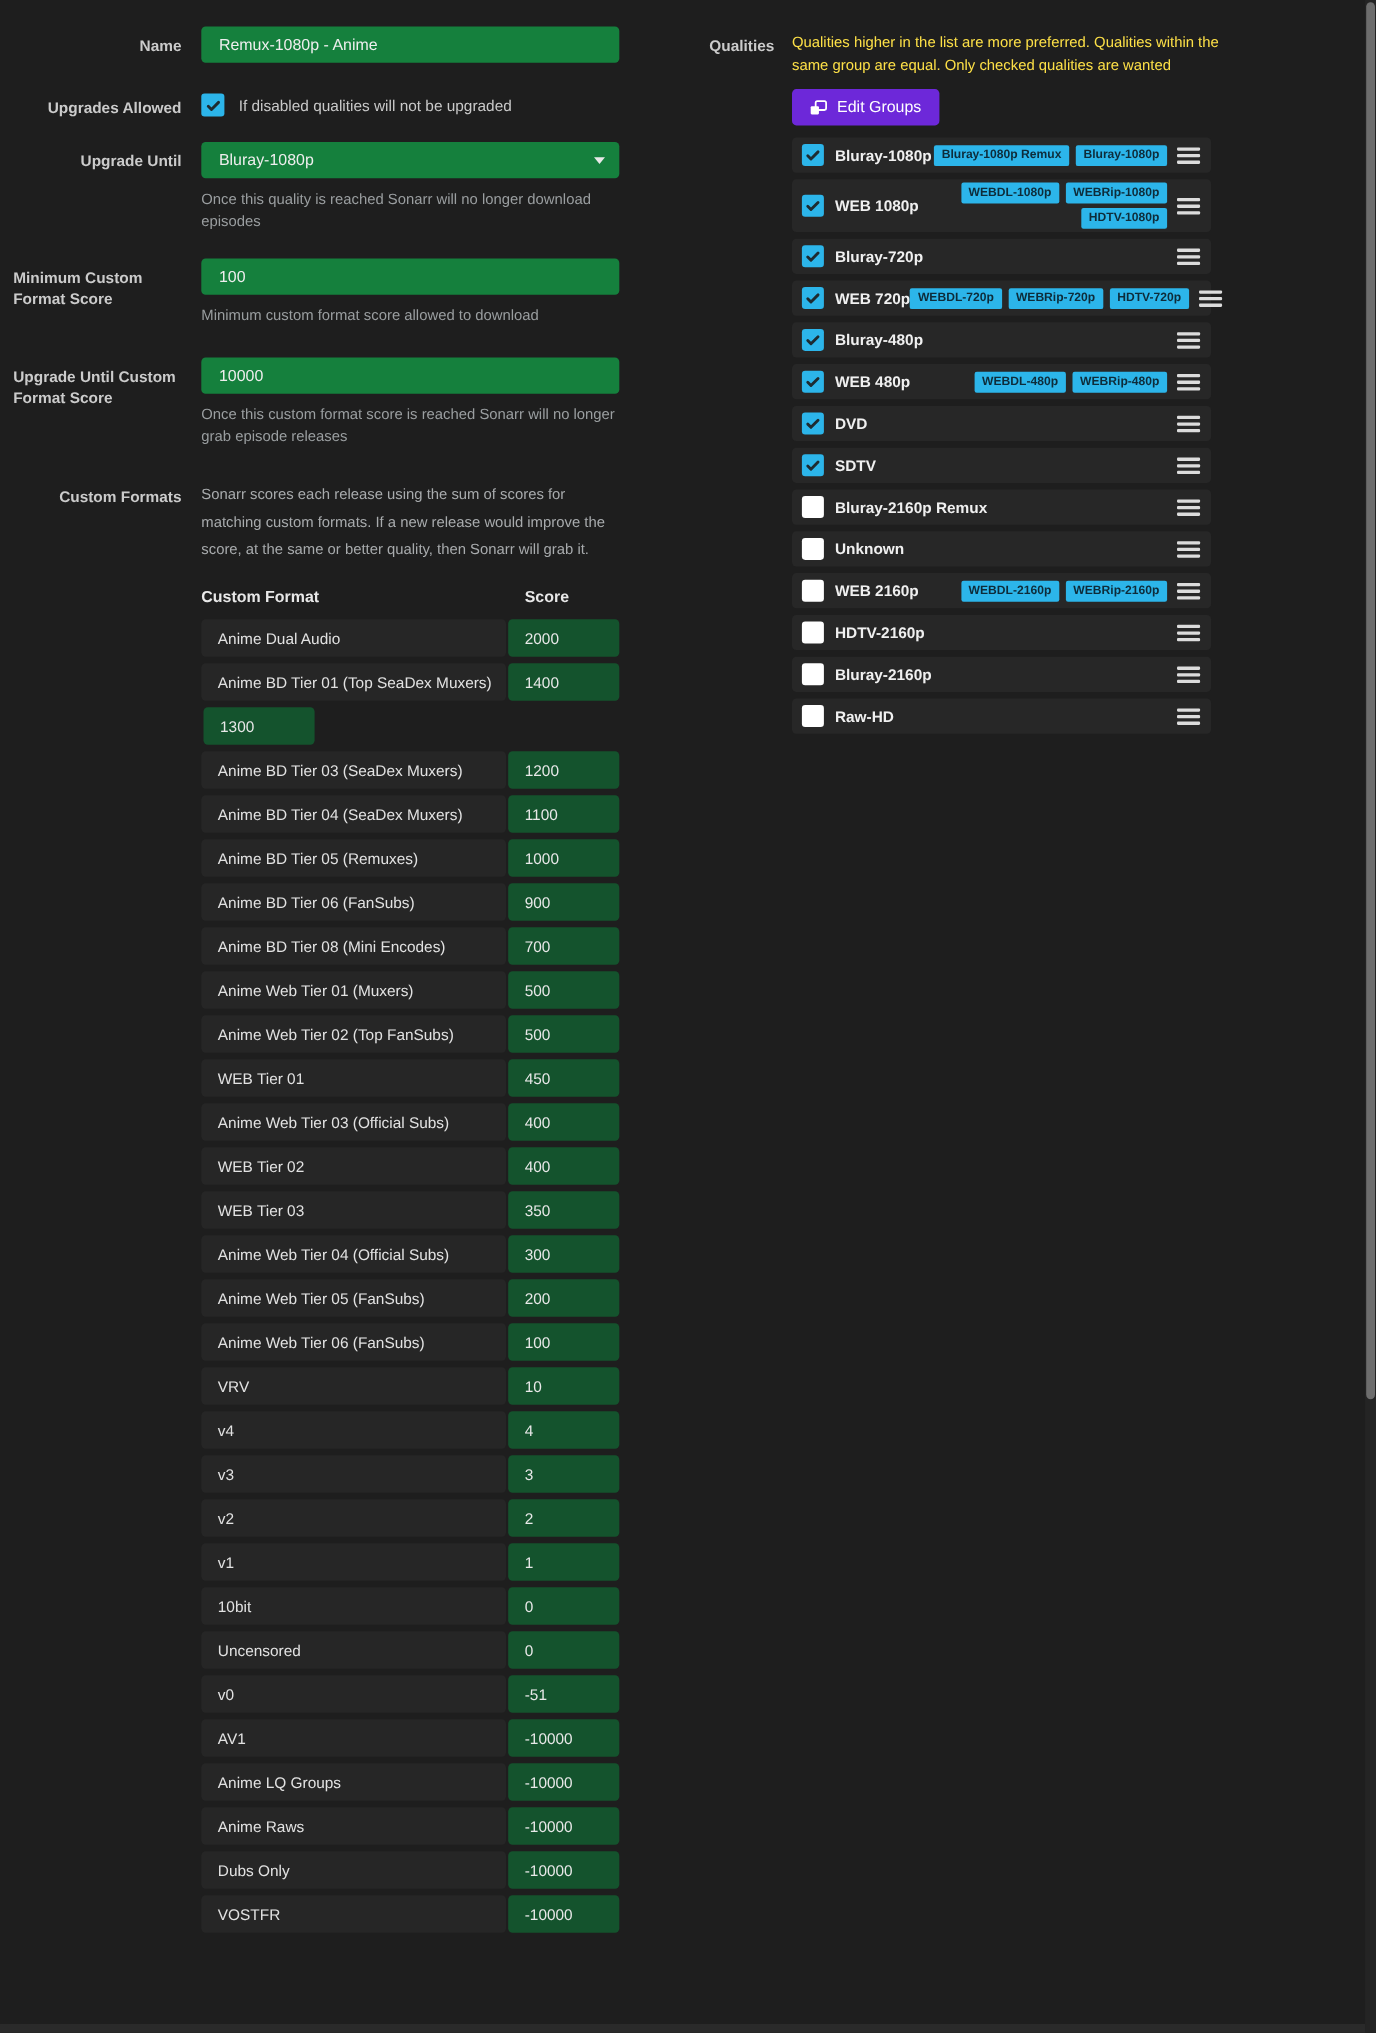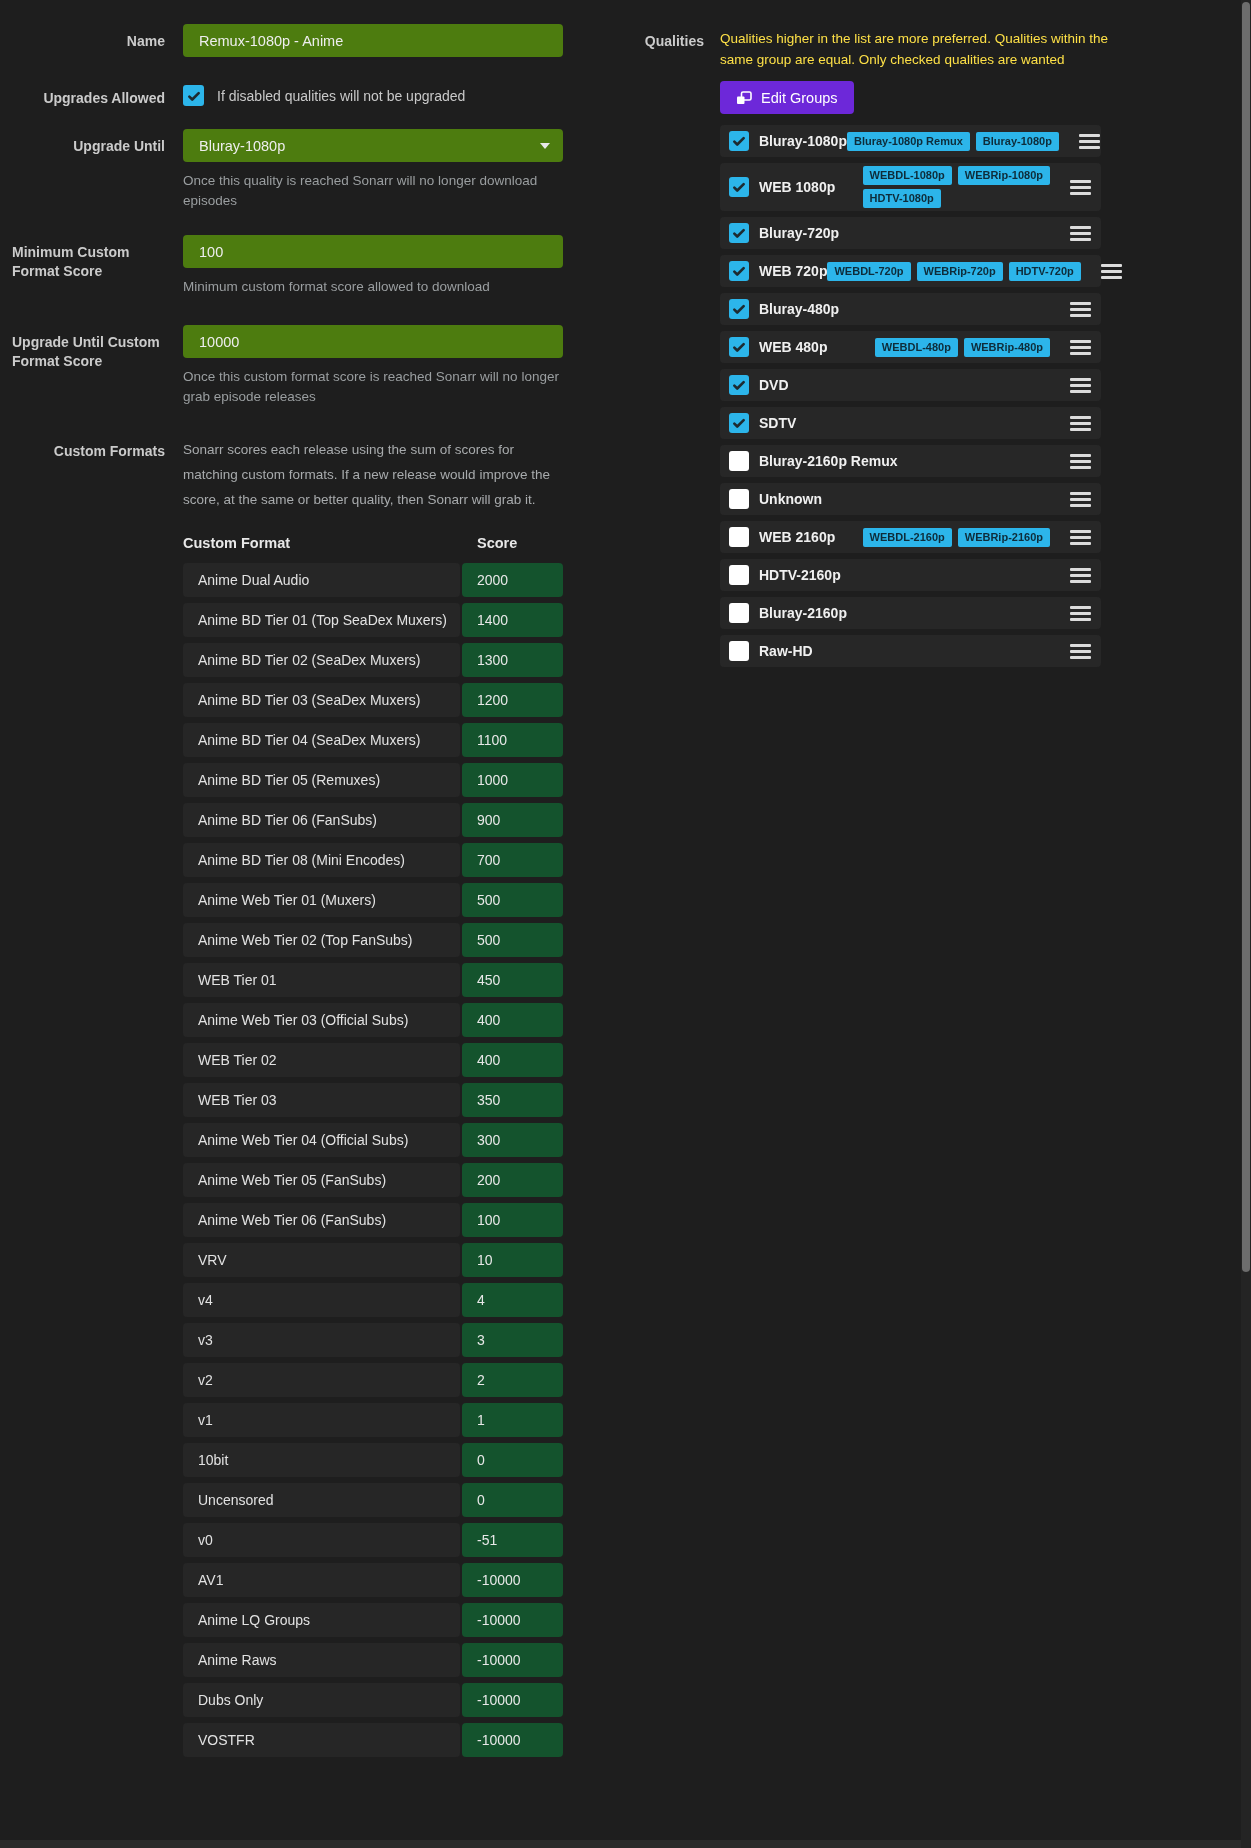--- a/index.html
+++ b/index.html
@@ -12,21 +12,21 @@
   }
   
   .form-row{display:flex;align-items:flex-start;}
   .form-label{
     width:153px;flex:none;text-align:right;color:#cbcbcb;
     font-size:14px;font-weight:700;line-height:19px;padding-top:8px;
   }
   .form-label.left-align{text-align:left;}
   .form-control{margin-left:18px;width:380px;}
   .text-input{
-    height:33px;background:#4d7c0f;border-radius:4px;display:flex;align-items:center;
+    height:33px;background:#15803d;border-radius:4px;display:flex;align-items:center;
     padding:0 16px;font-size:14.5px;color:#eee;position:relative;box-sizing:border-box;width:100%;
   }
   .select-input{cursor:pointer;}
   .caret{
     position:absolute;right:13px;top:14px;width:0;height:0;
     border-left:5px solid transparent;border-right:5px solid transparent;border-top:6px solid #e8e8e8;
   }
   .help-text{font-size:13.5px;line-height:20px;color:#9a9ea0;margin-top:9px;}
   .desc-text{font-size:13.5px;line-height:25px;color:#a8abad;padding-top:3px;}
   .checkbox{
@@ -73,21 +73,21 @@
     margin-bottom:6px;padding:0 10px 0 9px;
   }
   .q-row.tall{height:48px;}
   .q-check{
     width:20px;height:20px;border-radius:3px;flex:none;margin-right:10px;cursor:pointer;
     display:flex;align-items:center;justify-content:center;
   }
   .q-check.checked{background:#2cb5ea;}
   .q-check.unchecked{background:#ffffff;}
   .q-name{font-size:14px;font-weight:600;color:#f0f0f0;white-space:nowrap;}
-  .q-badges{margin-left:auto;margin-right:20px;display:flex;flex-direction:column;gap:4px;}
+  .q-badges{margin-left:auto;margin-right:9px;display:flex;flex-direction:column;align-items:flex-end;gap:4px;}
   .badge-line{display:flex;gap:6px;}
   .badge{
     background:#2cb5ea;color:#0e2c3a;font-size:11px;font-weight:700;height:19px;line-height:19px;
     padding:0 7px;border-radius:2px;white-space:nowrap;
   }
   .q-handle{width:21px;flex:none;display:flex;flex-direction:column;gap:3px;cursor:grab;}
   .q-handle .bar{height:3px;background:#dcdcdc;border-radius:1px;}
   
   .scrollbar-track{position:absolute;right:0;top:0;width:10px;height:1848px;background:#242424;}
   .scrollbar-thumb{position:absolute;left:1px;top:2px;width:8px;height:1270px;background:#6d6d6d;border-radius:4px;}
@@ -157,21 +157,20 @@
       <div>
           <div class="cf-row">
             <div class="cf-name">Anime Dual Audio</div>
             <div class="cf-score">2000</div>
           </div>
           <div class="cf-row">
             <div class="cf-name">Anime BD Tier 01 (Top SeaDex Muxers)</div>
             <div class="cf-score">1400</div>
           </div>
           <div class="cf-row">
-            <div class="cf-name">Anime BD Tier 02 (SeaDex Muxers)</div>
             <div class="cf-score">1300</div>
           </div>
           <div class="cf-row">
             <div class="cf-name">Anime BD Tier 03 (SeaDex Muxers)</div>
             <div class="cf-score">1200</div>
           </div>
           <div class="cf-row">
             <div class="cf-name">Anime BD Tier 04 (SeaDex Muxers)</div>
             <div class="cf-score">1100</div>
           </div>

